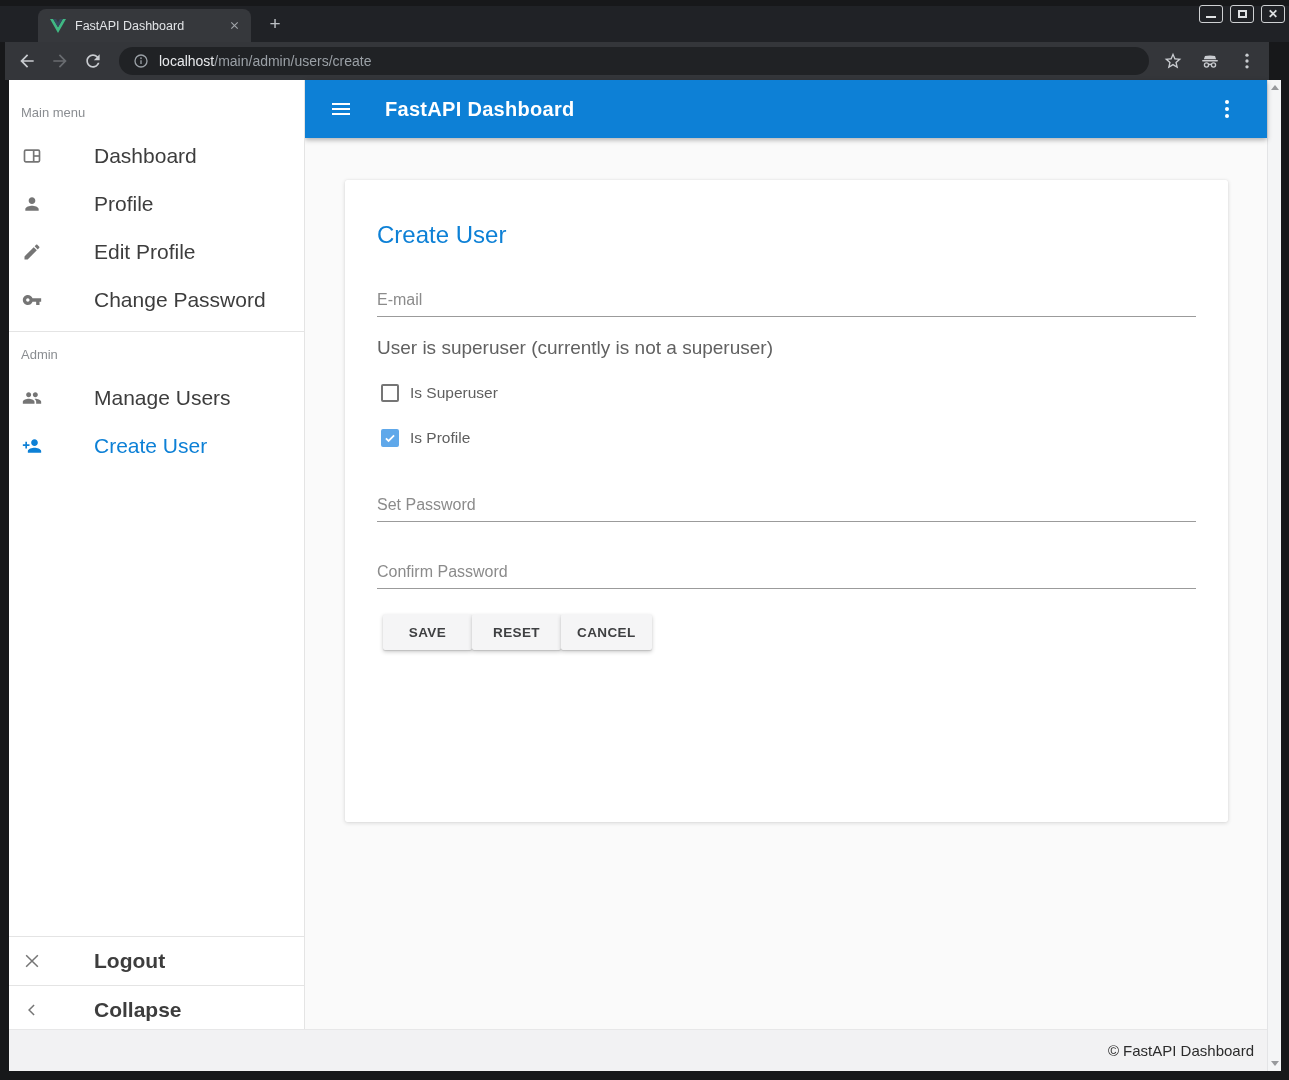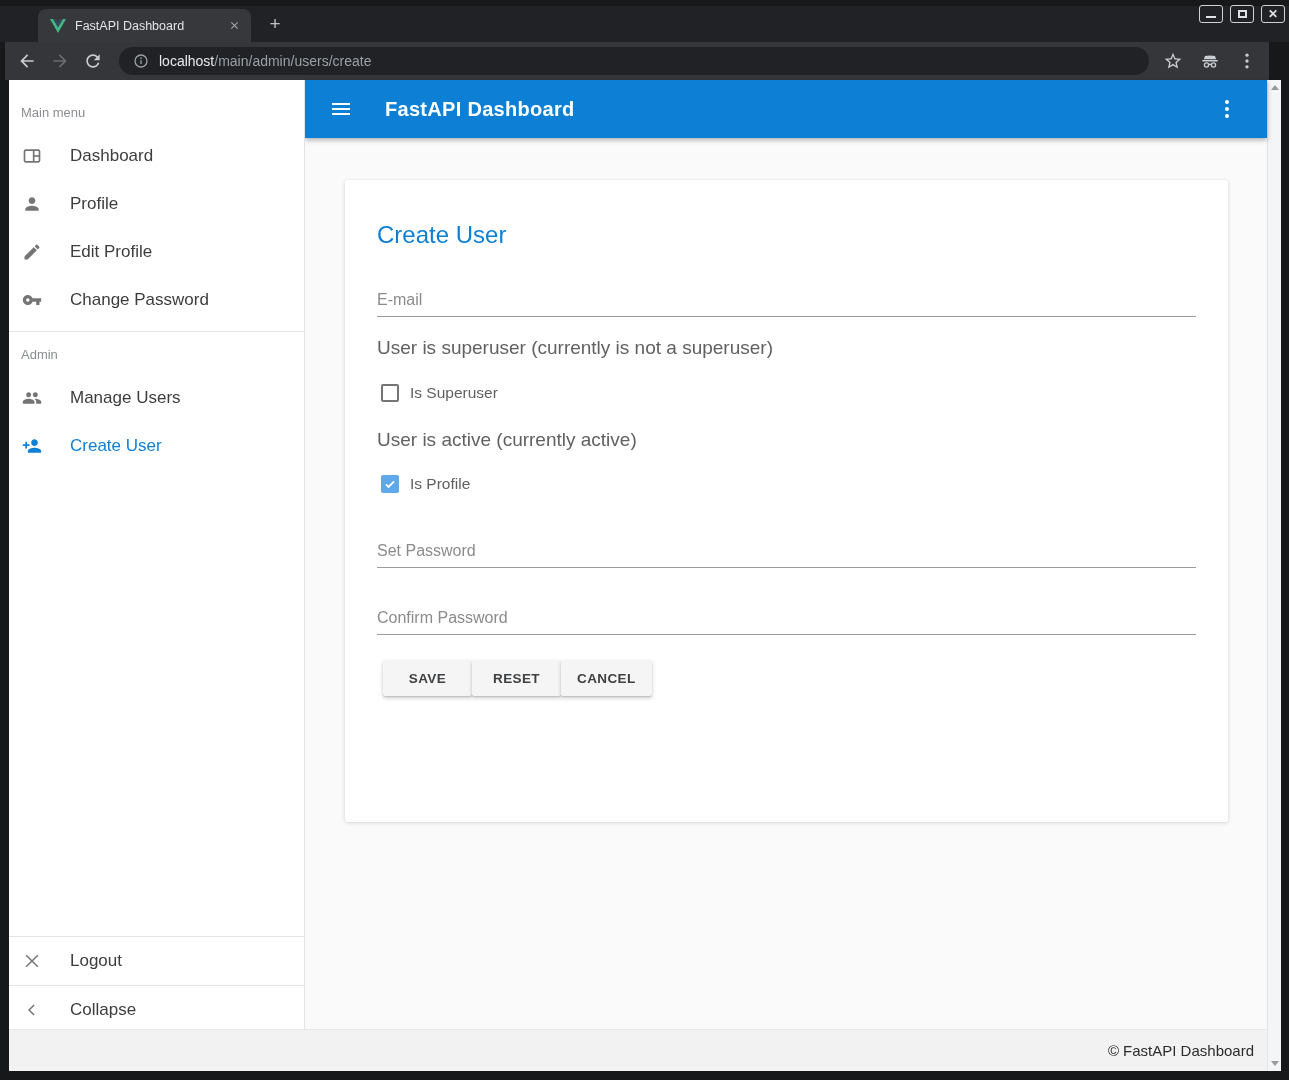--- a/index.html
+++ b/index.html
@@ -42,26 +42,26 @@
   .sb-up { top:5px; border-bottom:5px solid #97999c; }
   .sb-down { bottom:5px; border-top:5px solid #97999c; }
   .page { position:absolute; top:0; left:0; right:14px; bottom:0; }
 
   
   .sidebar { position:absolute; top:0; left:0; bottom:34px; width:296px; background:#fff; border-right:1px solid #e4e4e4; display:flex; flex-direction:column; z-index:3; }
   .side-caption { padding:25px 0 12px 12px; font-size:13px; color:#8a8d91; }
   .side-caption.admin { padding-top:15px; }
   .side-item { height:48px; display:flex; align-items:center; padding-left:13px; color:#3d3d3d; cursor:pointer; }
   .side-item .s-icon { width:20px; height:20px; color:#757575; }
-  .side-item .s-label { margin-left:28px; font-size:17px; }
+  .side-item .s-label { margin-left:52px; font-size:21px; }
   .side-item.active { color:var(--primary); }
   .side-item.active .s-icon { color:var(--primary); }
   .divider { border-top:1px solid #e4e4e4; }
   .side-spacer { flex:1; }
-  .side-bottom { padding-bottom:3px; }
+  .side-bottom { padding-bottom:3px;font-weight:bold; }
 
   
   .appbar { position:absolute; left:296px; right:0; top:0; height:58px; background:var(--primary); display:flex; align-items:center; padding:0 24px; box-shadow:0 2px 5px rgba(0,0,0,0.30); z-index:2; }
   .hamburger { width:24px; height:24px; color:#fff; }
   .appbar-title { margin-left:32px; font-size:20px; font-weight:bold; color:#fff; letter-spacing:0.3px; flex:1; }
   .appbar-dots { width:24px; height:24px; color:#fff; margin-right:4px; }
 
   
   .content { position:absolute; left:296px; right:0; top:58px; bottom:34px; background:#fafafa; overflow:hidden; }
   .card { margin:42px 39px 0 40px; height:642px; background:#fff; border-radius:2px; padding:40px 32px; box-shadow:0 1px 4px rgba(0,0,0,0.14), 0 0 1px rgba(0,0,0,0.12); }
@@ -280,21 +280,20 @@
         </div>
 
         <div class="note note-superuser">User is superuser (currently is not a superuser)</div>
         <div class="cb-row cb-row-superuser">
           <span class="checkbox">
             
           </span>
           <span class="cb-label">Is Superuser</span>
         </div>
 
-        <div class="note note-active">User is active (currently active)</div>
         <div class="cb-row cb-row-active">
           <span class="checkbox checked">
             <svg width="14" height="14" viewBox="0 0 24 24" fill="none" stroke="#ffffff" stroke-width="3">
                 <path d="M5 12.5l4.5 4.5L19 7.5"></path>
               </svg>
           </span>
           <span class="cb-label">Is Profile</span>
         </div>
 
         <div class="tf tf-setpw">

